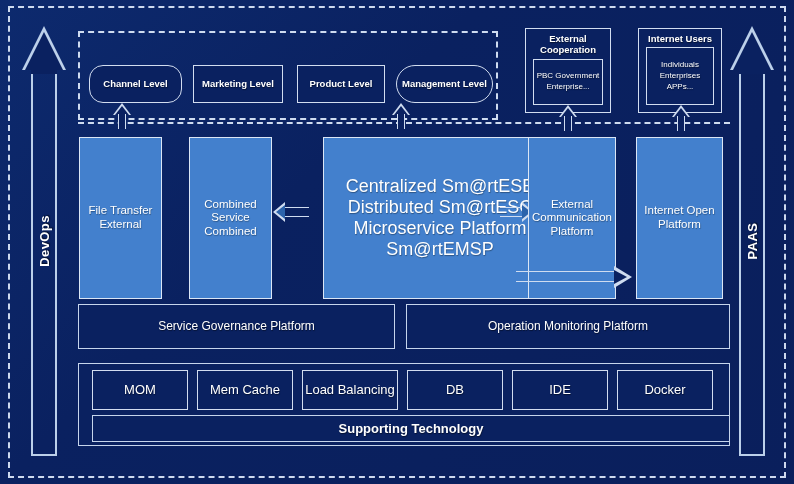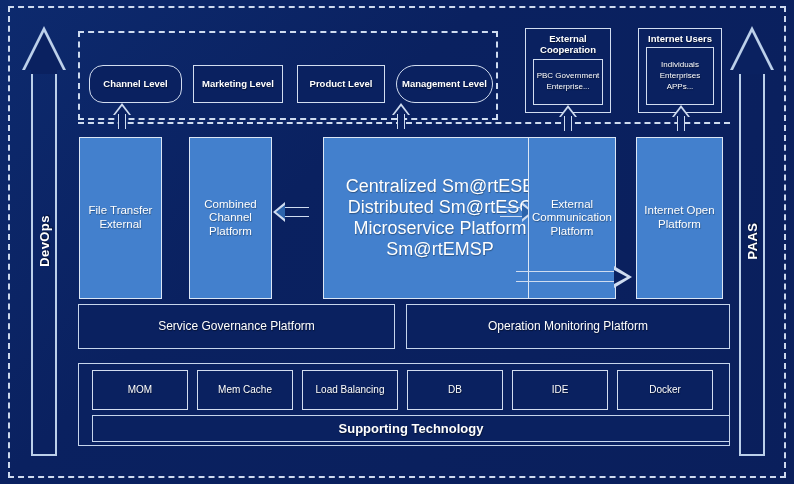--- a/index.html
+++ b/index.html
@@ -220,21 +220,21 @@
     display: flex; align-items: center; justify-content: center;
     color: #ffffff; font-size: 13px; font-weight: bold;
     text-shadow: 0.5px 0.5px 1px rgba(0,0,0,.5);
   }
   .tech-box {
     position: absolute; top: 370px; height: 40px;
     background: #0a2160;
     border: 1.5px solid #d2ddf0;
     display: flex; align-items: center; justify-content: center;
     text-align: center;
-    color: #ffffff; font-size: 10px; line-height: 1.25;
+    color: #ffffff; font-size: 13px; line-height: 1.25;
     text-shadow: 0.5px 0.5px 1px rgba(0,0,0,.5);
   }
 </style>
 </head>
 <body>
 
 <div id="canvas">
 
   <div class="outer-frame"></div>
 
@@ -299,21 +299,21 @@
     <div class="ua-head"></div>
       <div class="ua-head-in"></div>
       <div class="ua-shaft"></div>
   </div>
 
   <div class="box box-solid" style="left:79px; top:137px; width:83px; height:162px;">
     <span>File Transfer External</span>
   </div>
 
   <div class="box box-solid" style="left:189px; top:137px; width:83px; height:162px;">
-    <span>Combined Channel Platform</span>
+    <span>Combined Service Combined</span>
   </div>
 
   <div class="h-arrow left" style="left:273px; top:202px; width:36px; height:20px;">
     <div class="ha-shaft" style="left:12px; width:24px;"></div>
     <div class="ha-head" style="left:0;"></div>
     <div class="ha-head-in" style="left:3px;"></div>
   </div>
 
   <div class="box box-solid" style="left:289px; top:137px; width:234px; height:162px; font-size:18px;margin-left:34px;">
     <span id="esb-label" style="white-space:pre-line;">Centralized Sm@rtESB

